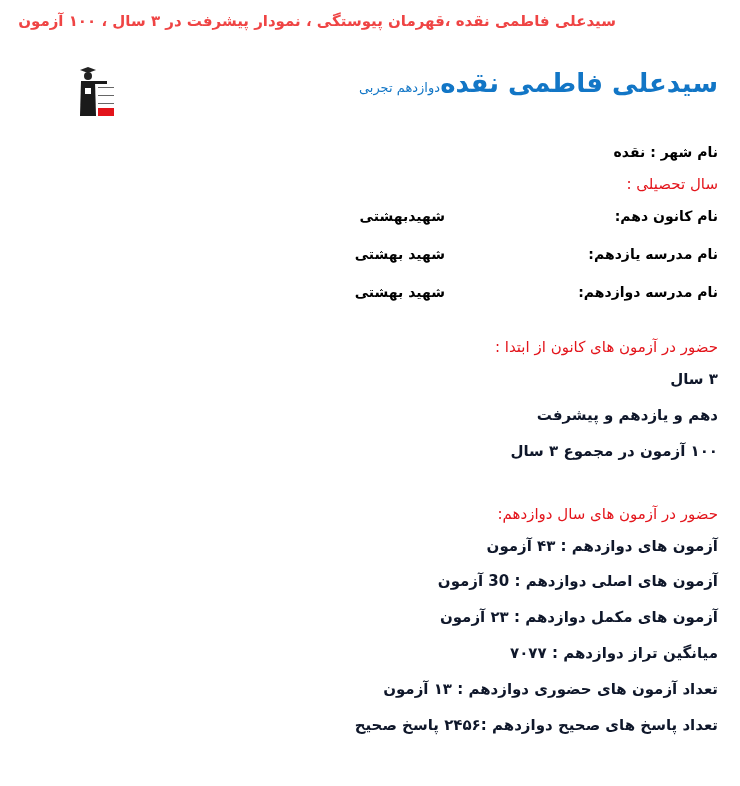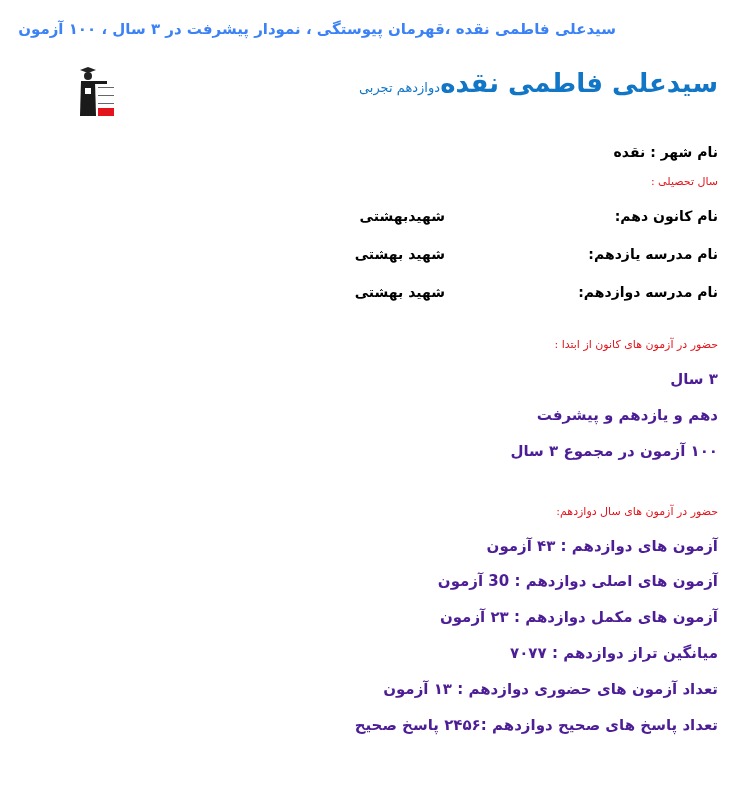--- a/index.html
+++ b/index.html
@@ -12,25 +12,25 @@
       height: 786px;
       position: relative;
       overflow: hidden;
       font-family: "DejaVu Sans", sans-serif;
       direction: rtl;
       color: #000;
     }
     .abs { position: absolute; white-space: nowrap; }
 
     .top-heading {
-      top: 20px;
+      top: 12px;
       right: 124px;
       font-size: 15px;
       font-weight: bold;
-      color: #3b82f6;
+      color: #ef4444;
       letter-spacing: -0.3px;
     }
 
     .student-name {
       top: 68px;
       right: 22px;
       font-size: 26px;
       font-weight: bold;
       color: #1276c6;
       letter-spacing: -0.5px;
@@ -52,24 +52,24 @@
     }
 
     .line {
       font-size: 14px;
       font-weight: bold;
       color: #000;
     }
     .line-big {
       font-size: 15px;
       font-weight: bold;
-      color: #4c1d95;
+      color: #0f172a;
     }
     .red-head {
-      font-size: 11px;
+      font-size: 15px;
       color: #e3141b;
       font-weight: normal;
     }
 
     .school-label { right: 22px; }
     .school-value { right: 295px; }
   </style>
 </head>
 <body>
 

